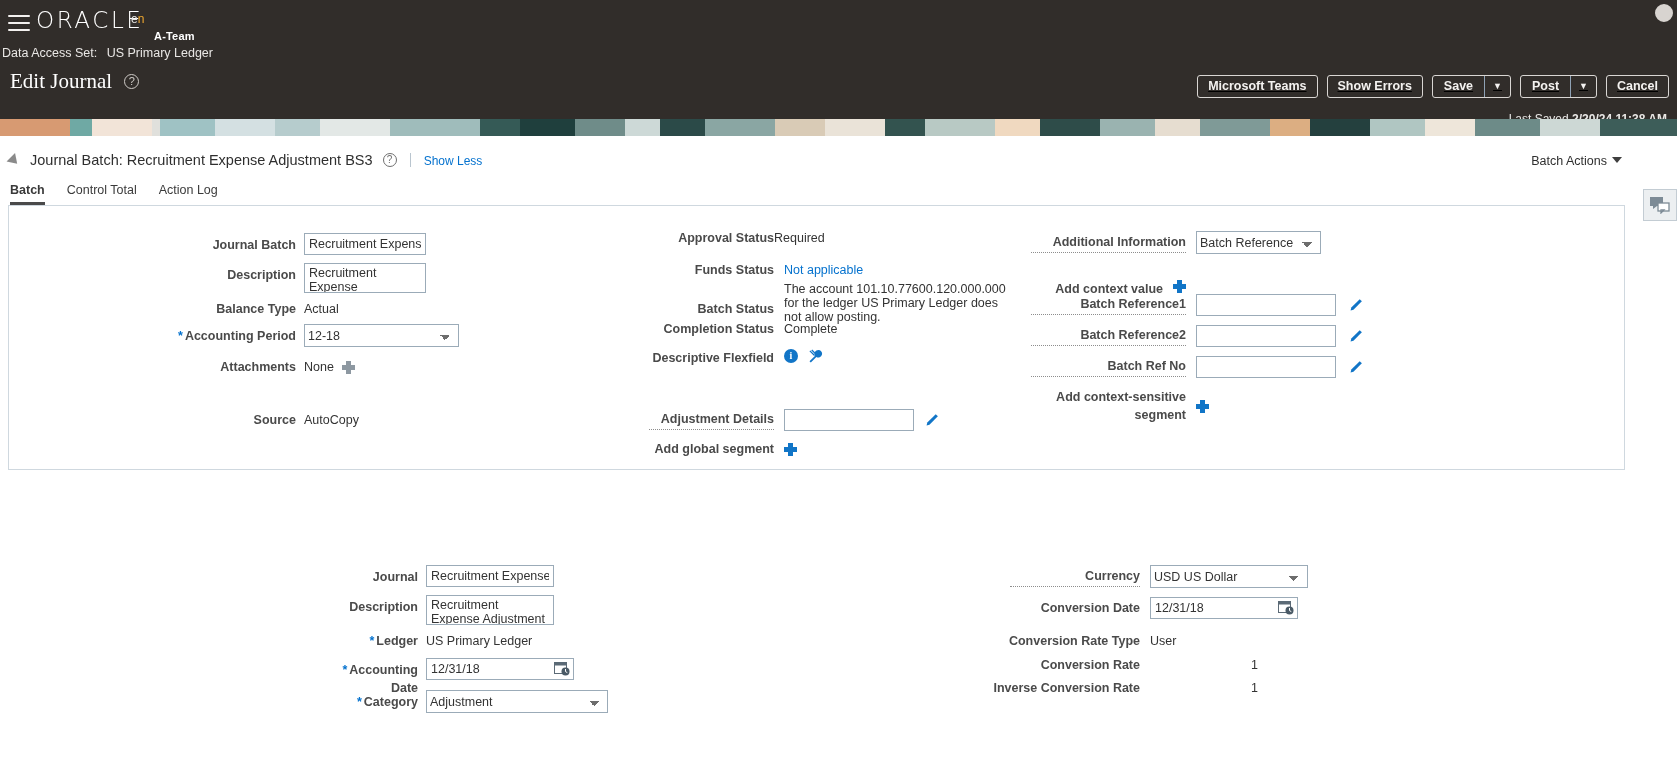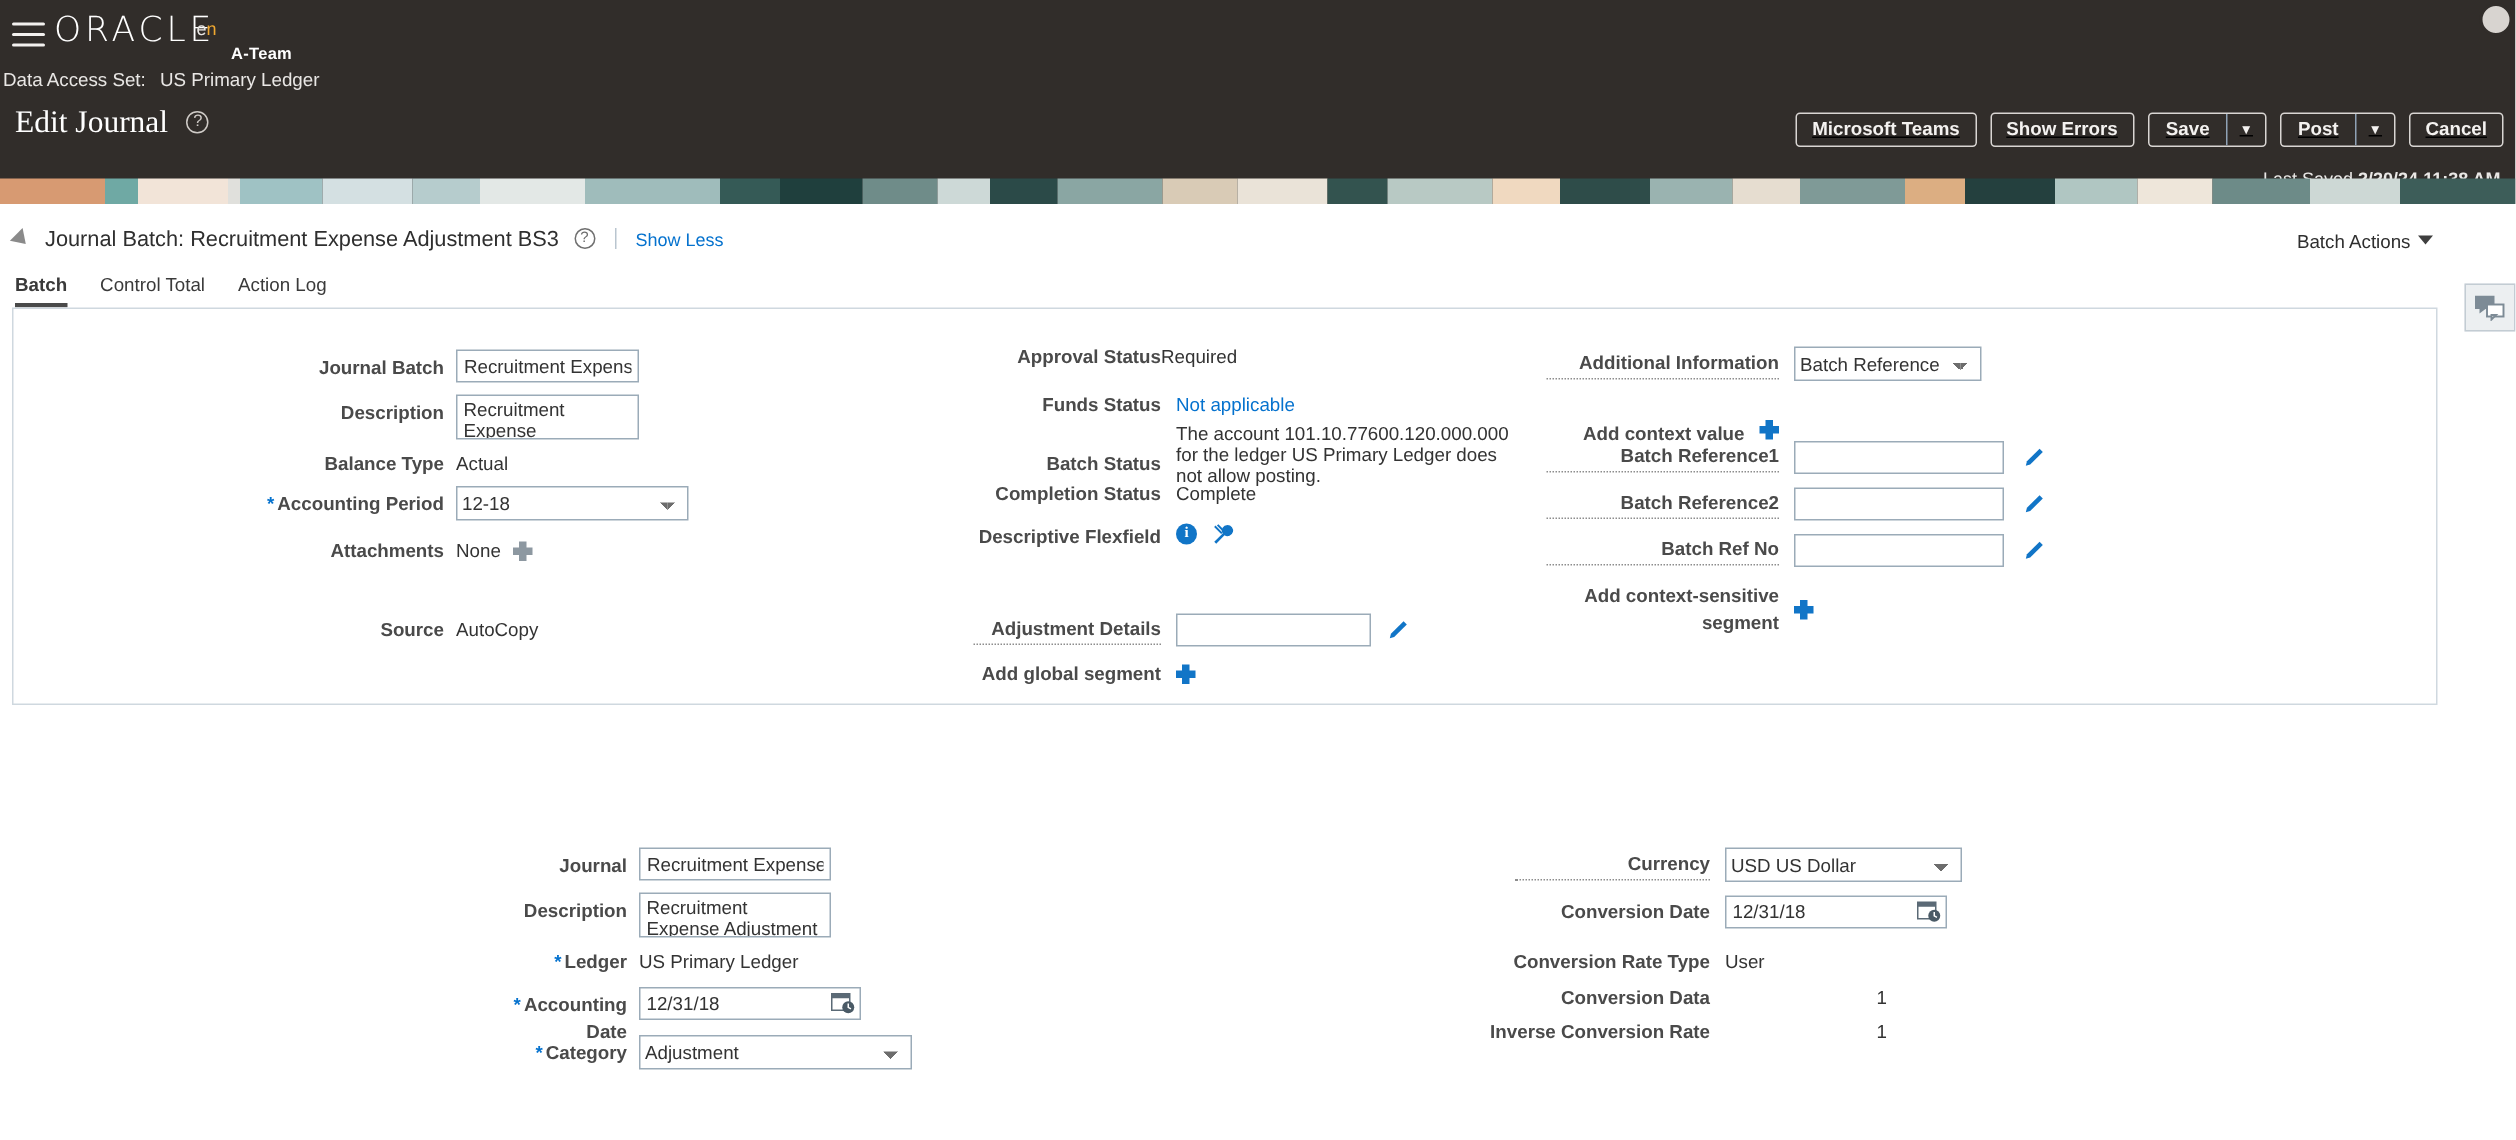--- a/index.html
+++ b/index.html
@@ -538,21 +538,21 @@
         </span>
       </div>
     </div>
 
     <div class="frow" style="left:988px; top:112px;">
       <div class="flabel" style="width:152px; margin-right:10px;">Conversion Rate Type</div>
       <div class="fval">User</div>
     </div>
 
     <div class="frow" style="left:988px; top:136px;">
-      <div class="flabel" style="width:152px; margin-right:10px;">Conversion Data</div>
+      <div class="flabel" style="width:152px; margin-right:10px;">Conversion Rate</div>
       <div class="fval" style="width:108px; text-align:right;">1</div>
     </div>
 
     <div class="frow" style="left:988px; top:159px;">
       <div class="flabel" style="width:152px; margin-right:10px;">Inverse Conversion Rate</div>
       <div class="fval" style="width:108px; text-align:right;">1</div>
     </div>
 
   </div>
 

